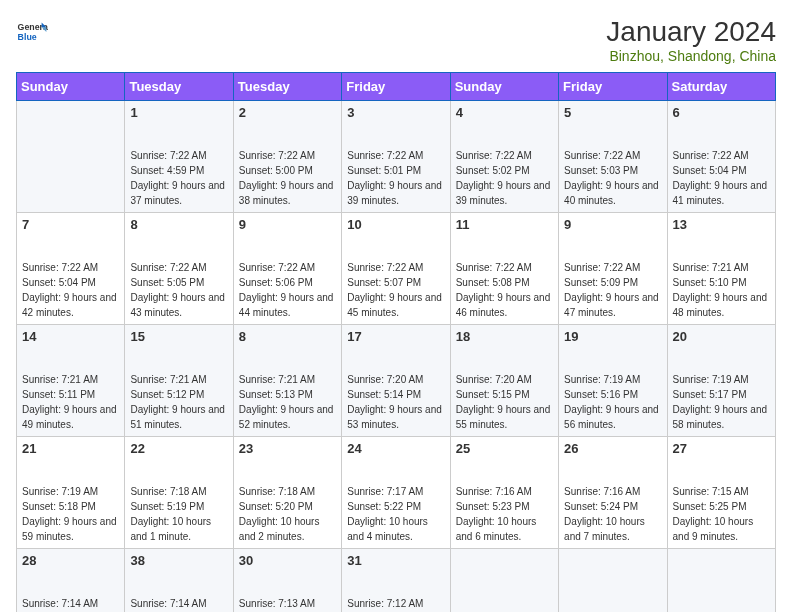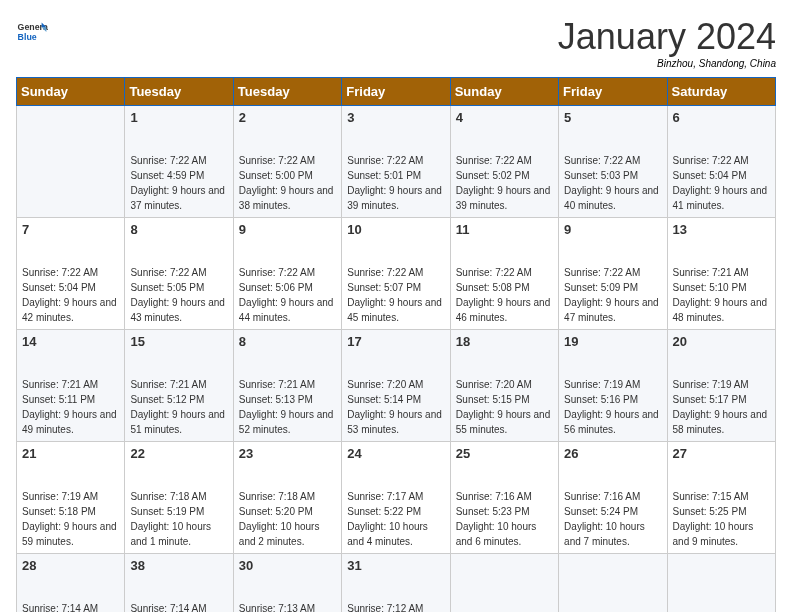--- a/index.html
+++ b/index.html
@@ -22,36 +22,35 @@
       gap: 4px;
     }
     .logo-icon {
       width: 32px;
       height: 32px;
     }
     .title-block {
       text-align: right;
     }
     .month-year {
-      font-size: 36px;
+      font-size: 28px;
       font-weight: 300;
       color: #333;
     }
     .location {
-      font-size: 10px;
-      color: #000000;
-      font-style: italic;
+      font-size: 14px;
+      color: #4d7c0f;
     }
     table {
       width: 100%;
       border-collapse: collapse;
       table-layout: fixed;
     }
     thead tr th {
-      background-color: #a16207;
+      background-color: #8b5cf6;
       color: #fff;
       font-size: 13px;
       font-weight: 600;
       padding: 6px 4px;
       text-align: left;
       border: 1px solid #1565c0;
     }
     tbody tr td {
       border: 1px solid #ccc;
       vertical-align: top;

